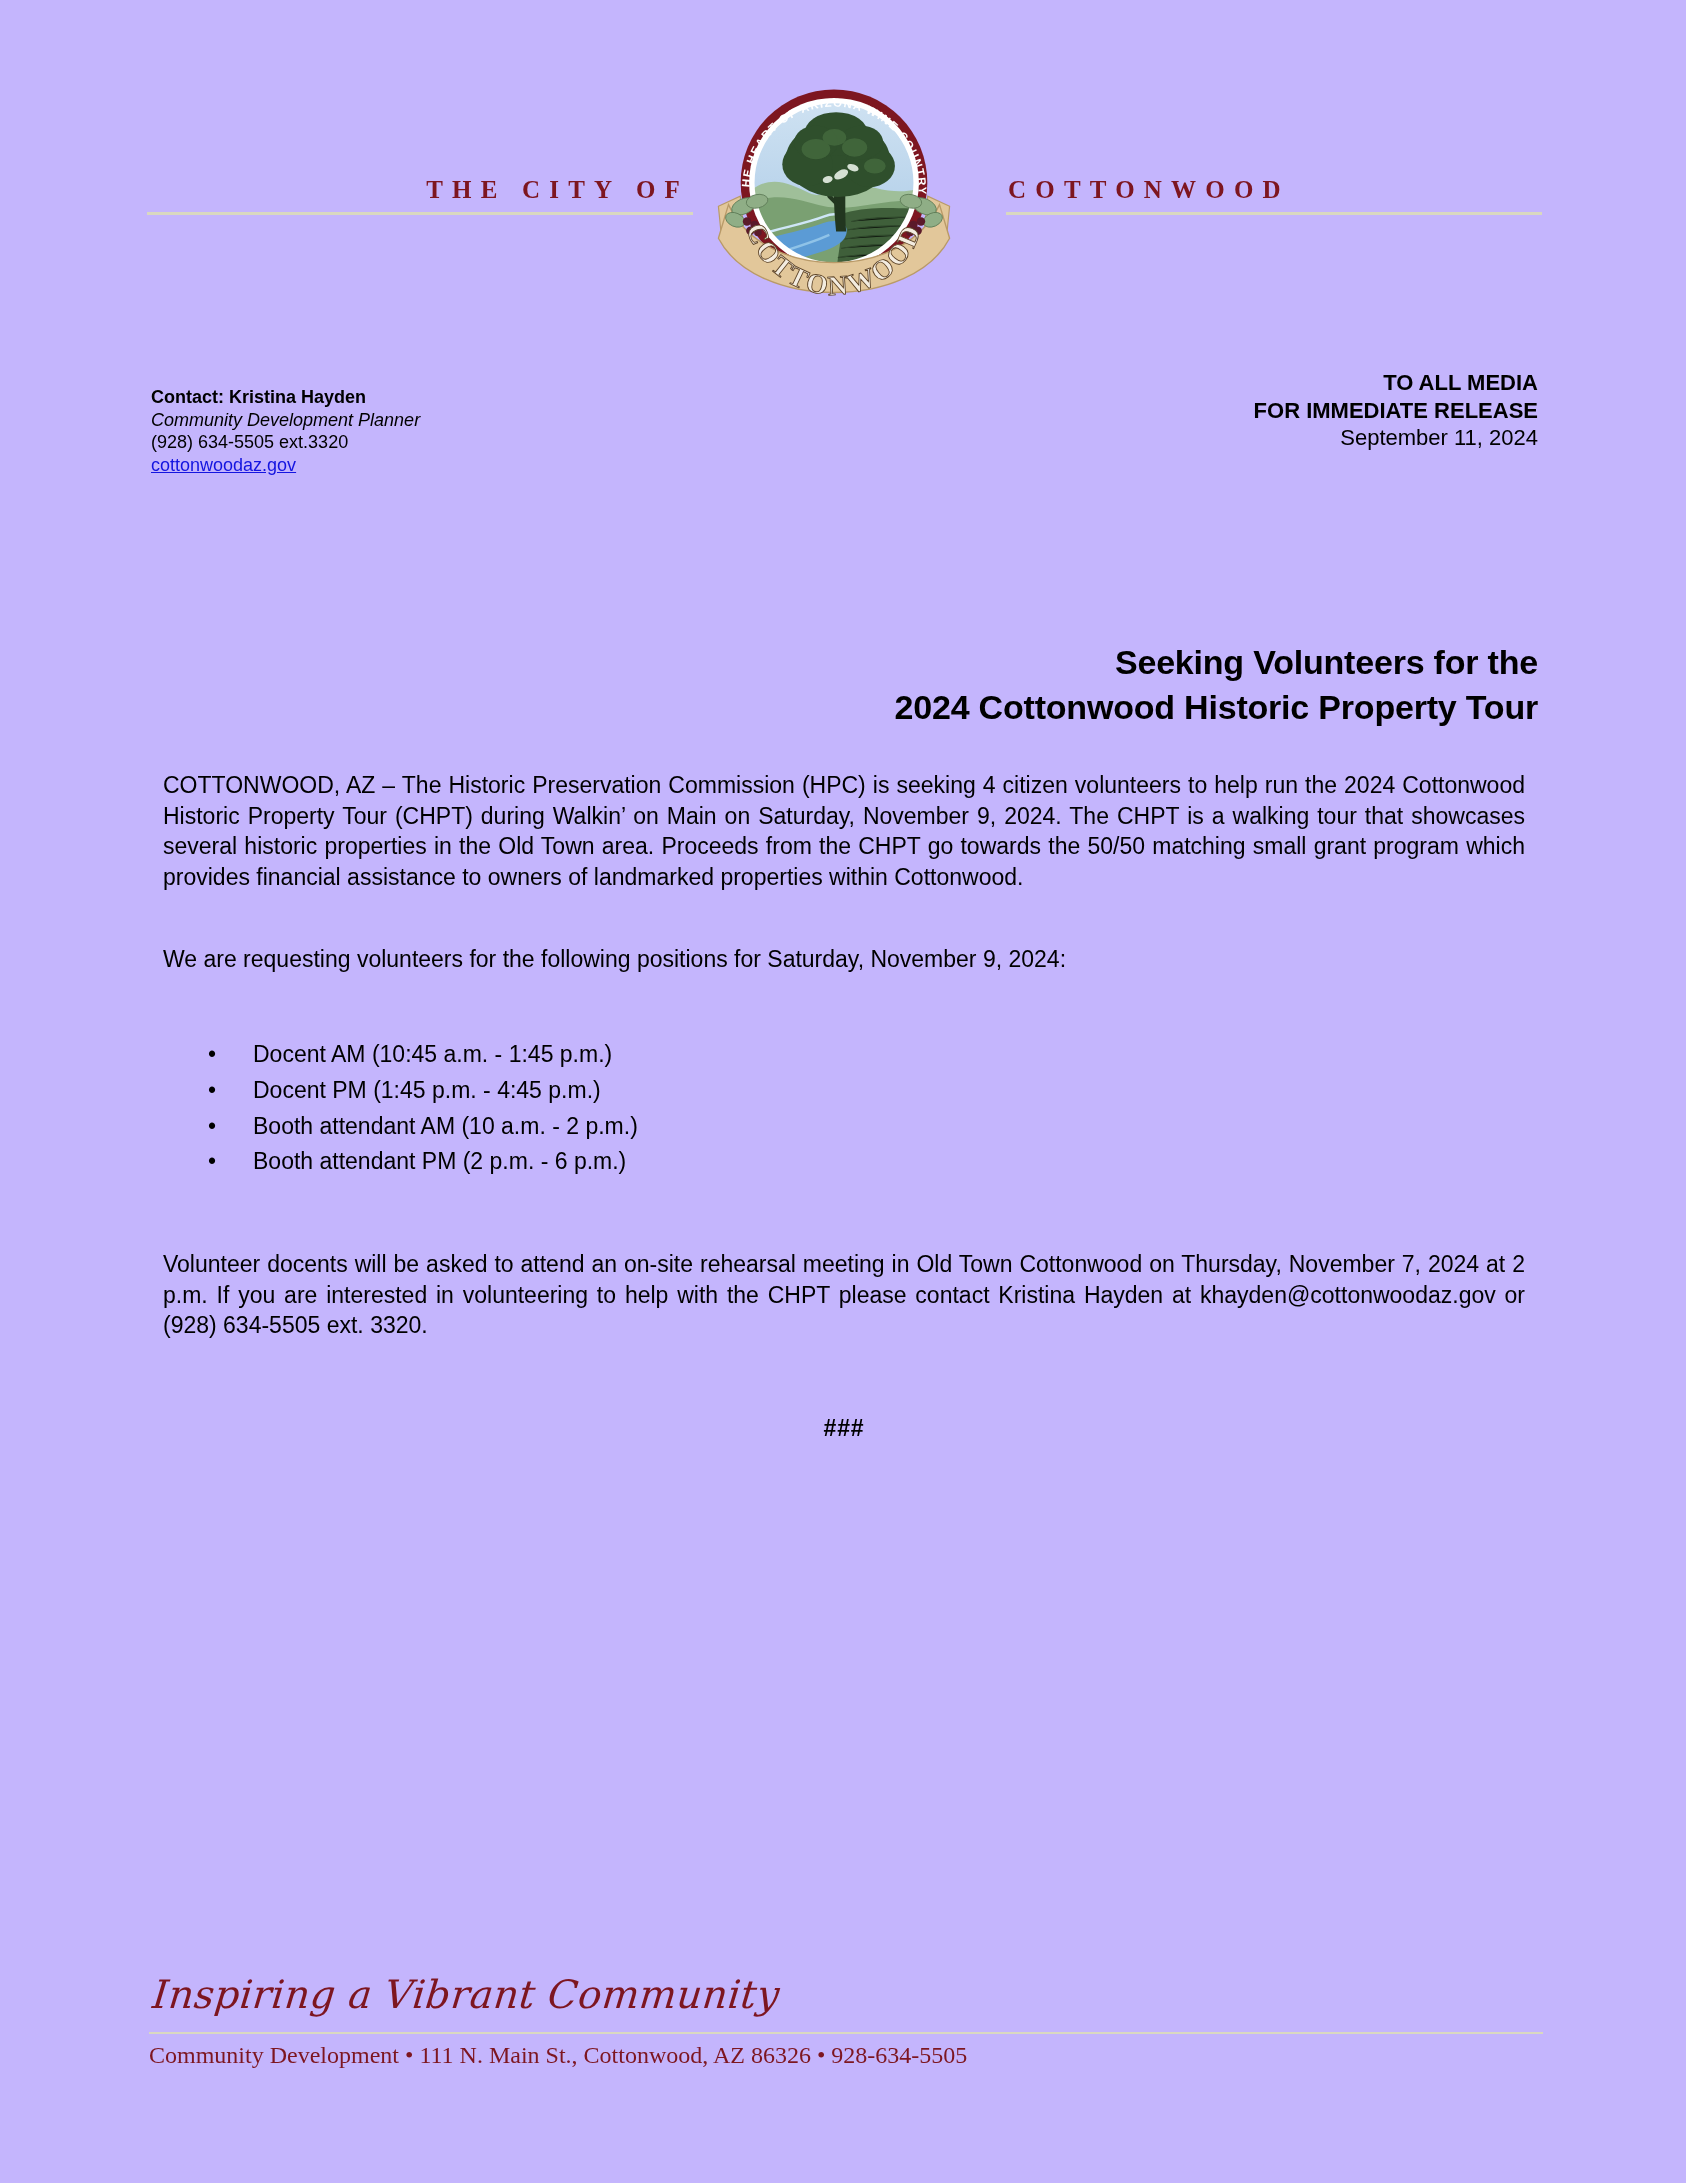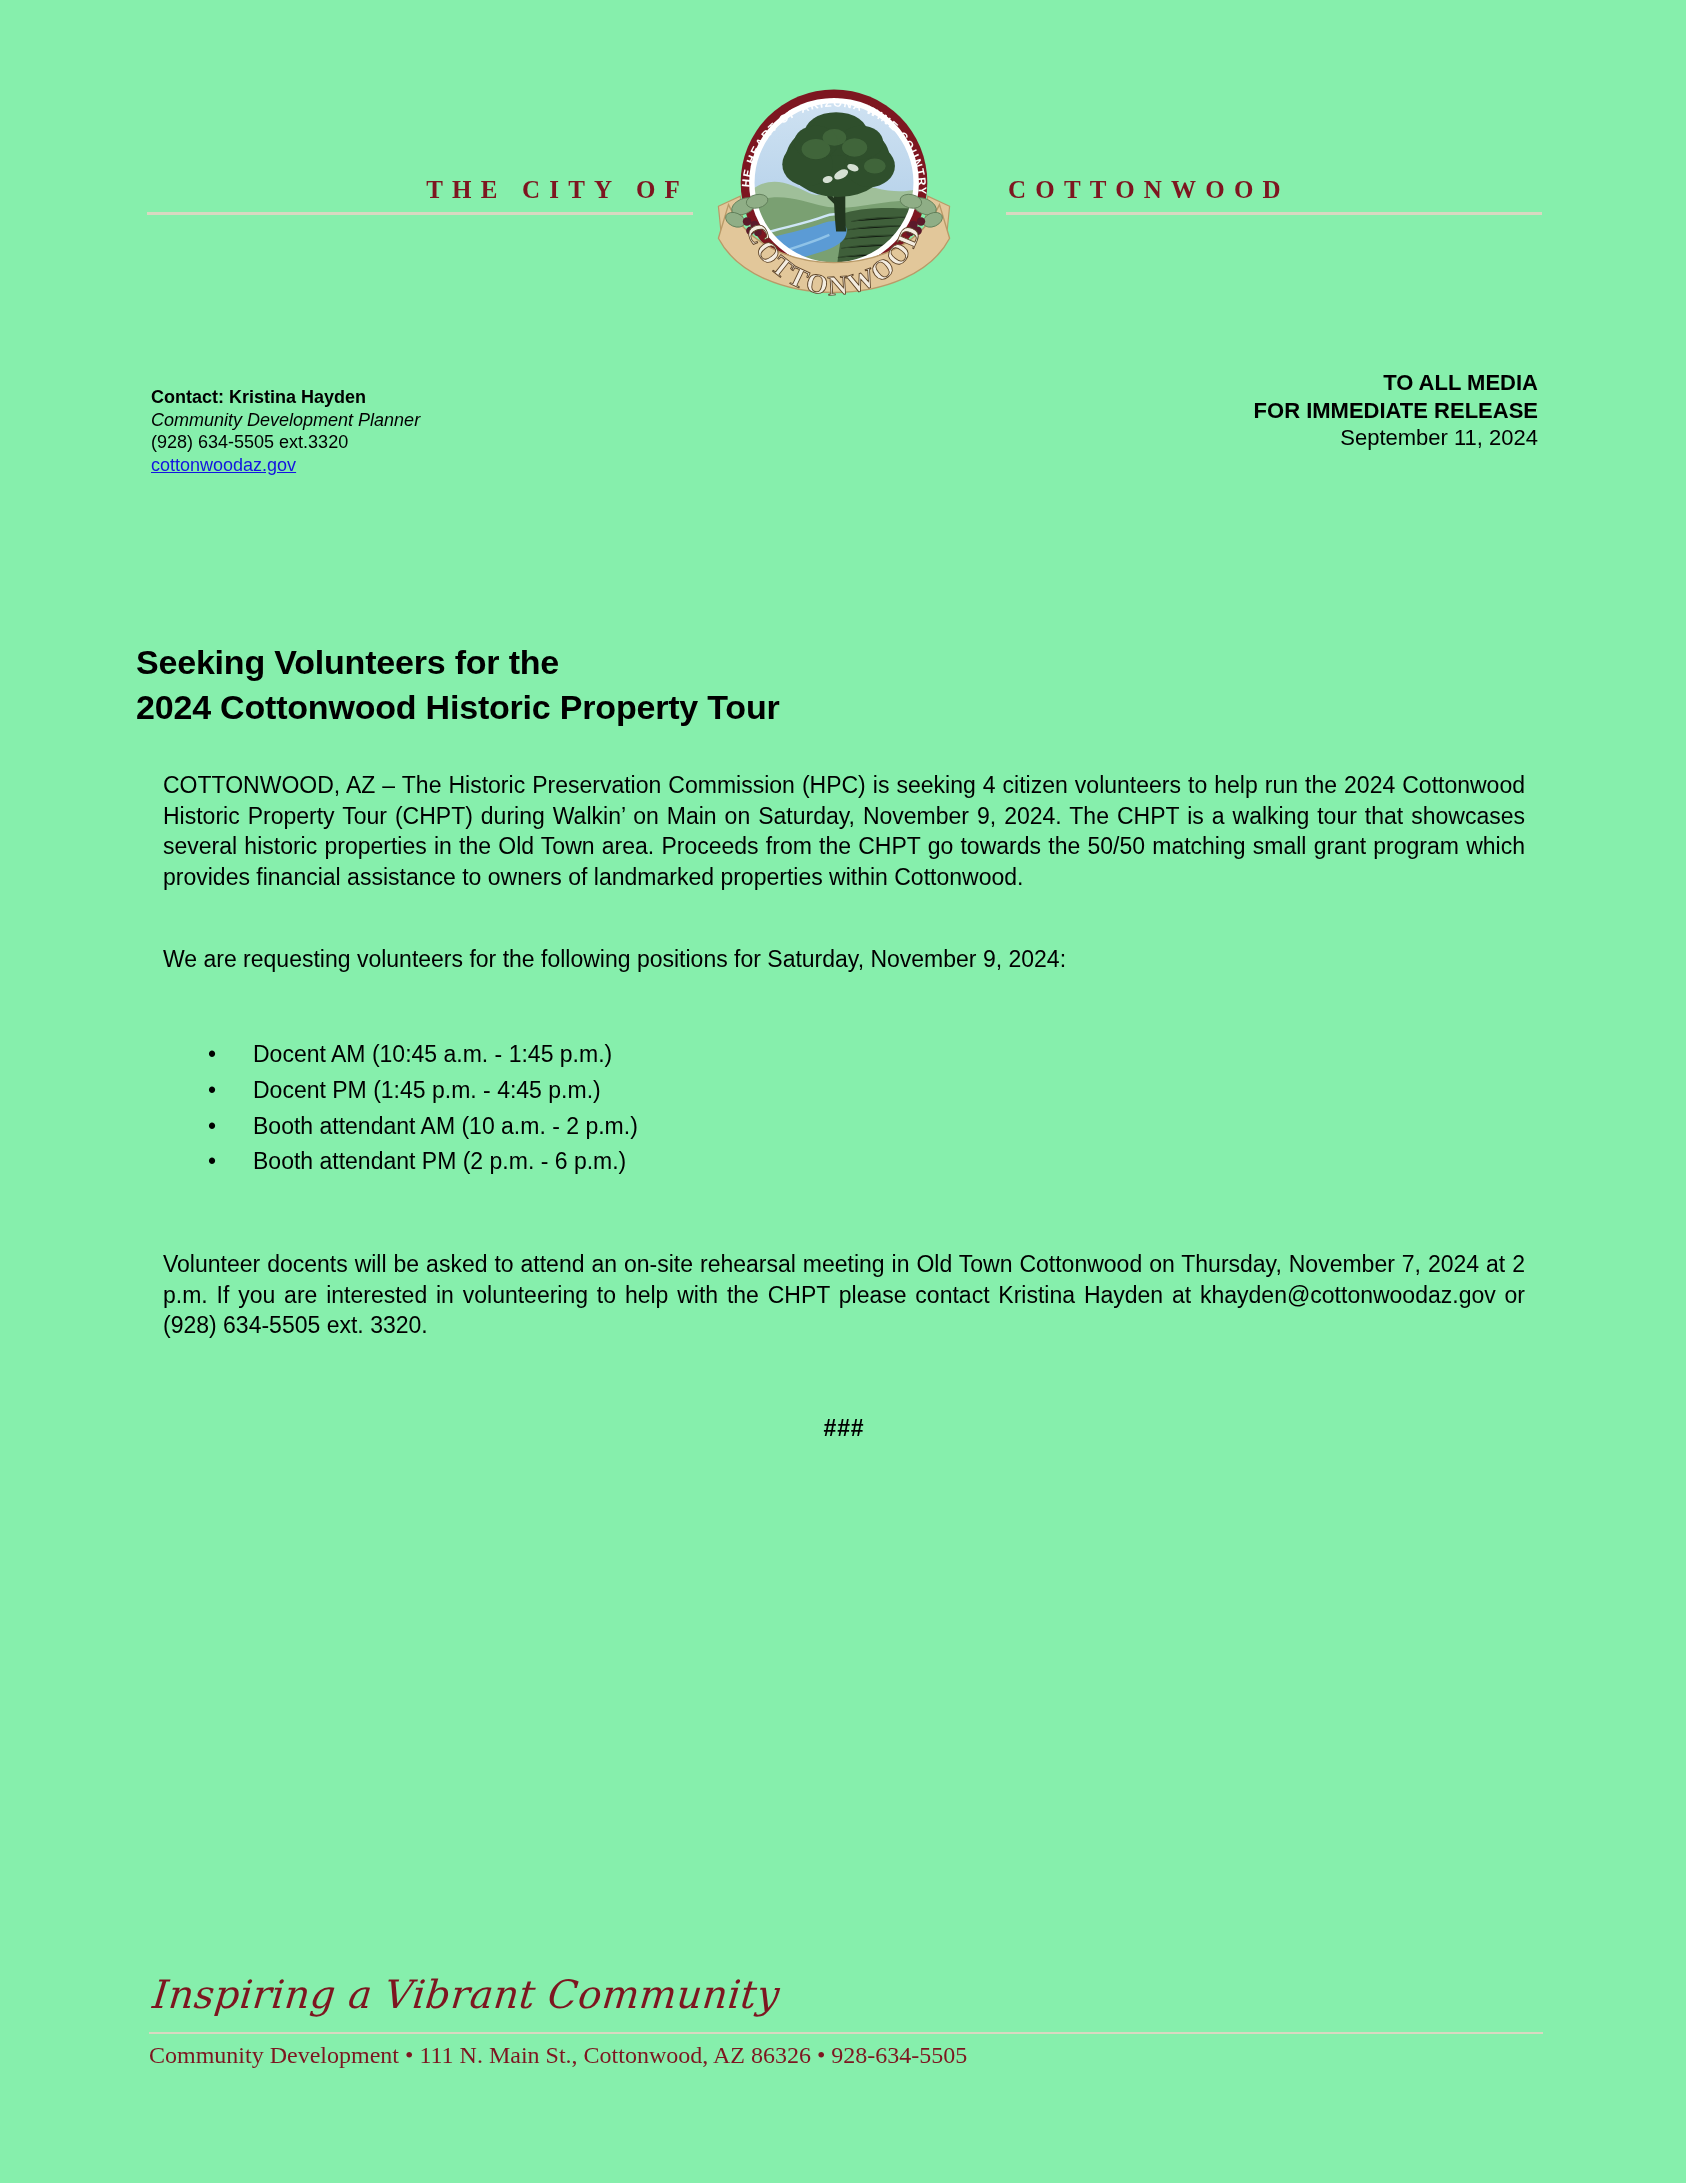--- a/index.html
+++ b/index.html
@@ -12,21 +12,21 @@
     height: 2183px;
     position: relative;
     font-family: "Liberation Sans", sans-serif;
     color: #000000;
     overflow: hidden;
   }
 
   .page {
     position: absolute;
     inset: 0;
-    background: #86efac;
+    background: #c4b5fd;
   }
 
   
   .letterhead {
     position: absolute;
     left: 0;
     top: 0;
     width: 1687px;
     height: 336px;
   }
@@ -85,24 +85,24 @@
     width: 588px;
     text-align: right;
     font-size: 22px;
     line-height: 1.26;
   }
   .release-block .strong { font-weight: 700; }
 
   
   .doc-title {
     position: absolute;
-    left: 136px;
+    left: 154px;
     top: 640px;
     width: 1384px;
-    text-align: left;
+    text-align: right;
     font-size: 34px;
     font-weight: 700;
     line-height: 1.32;
     letter-spacing: -0.2px;
   }
 
   
   .body-area {
     position: absolute;
     left: 151px;

